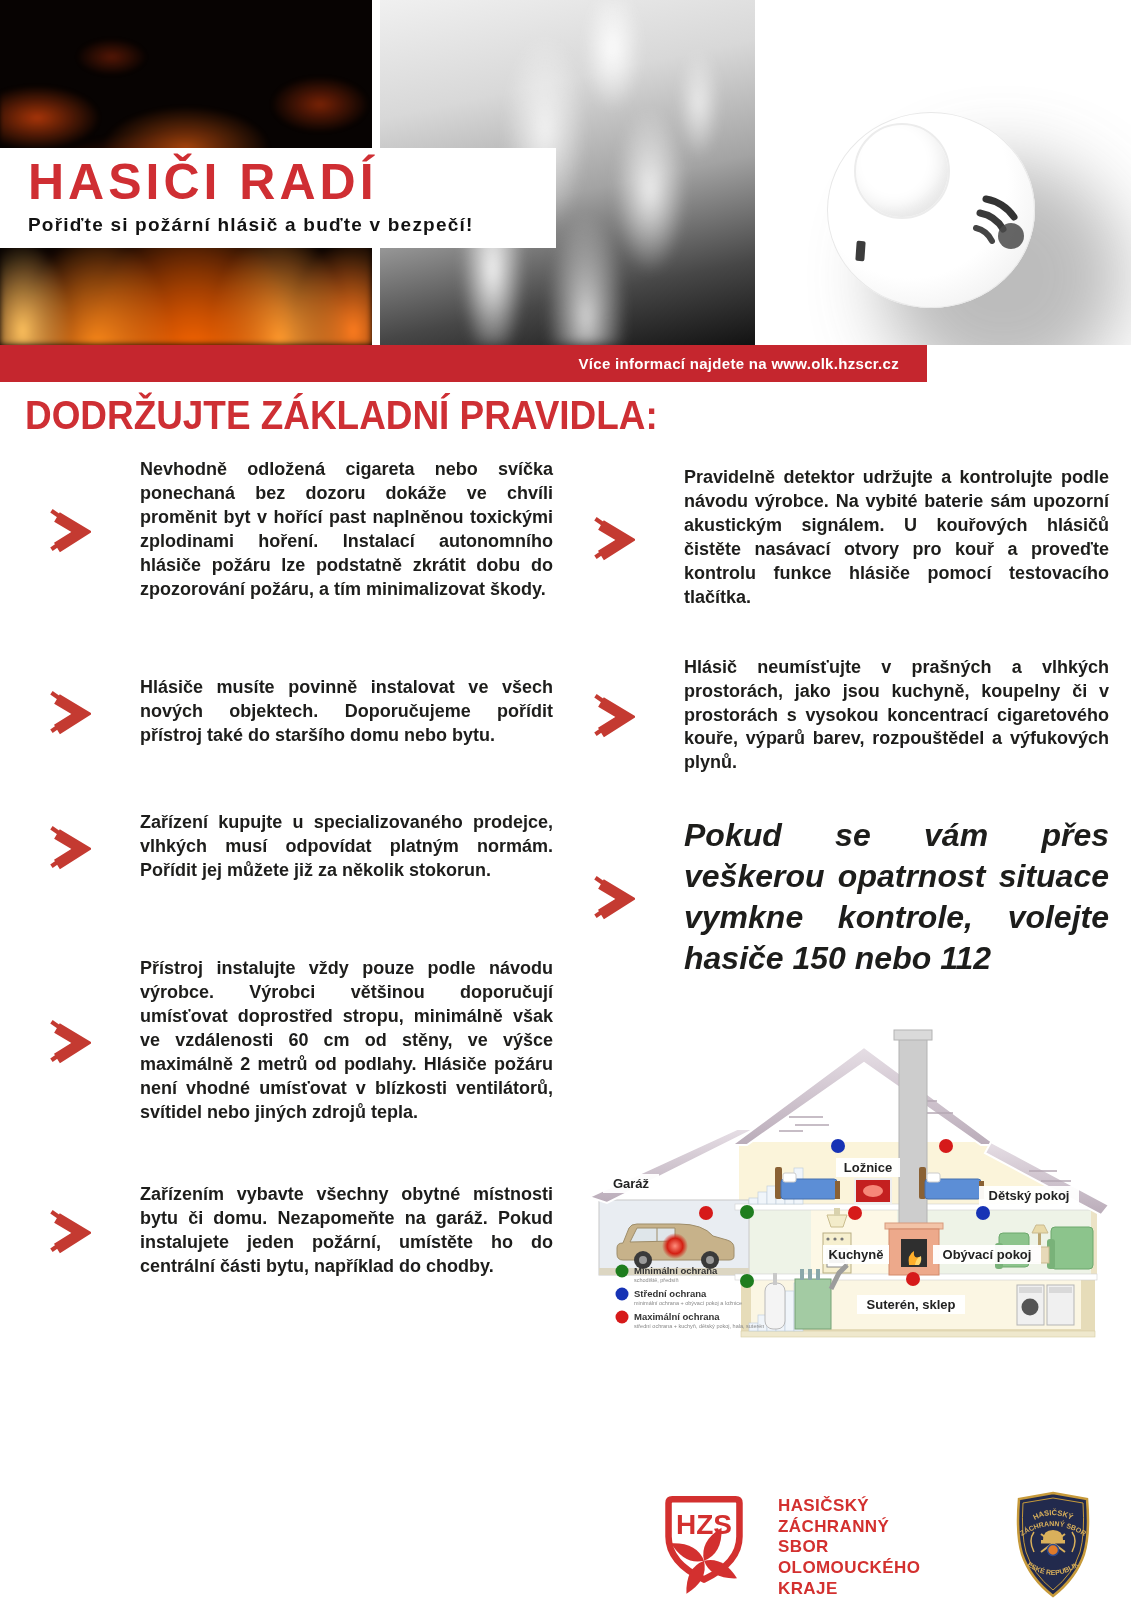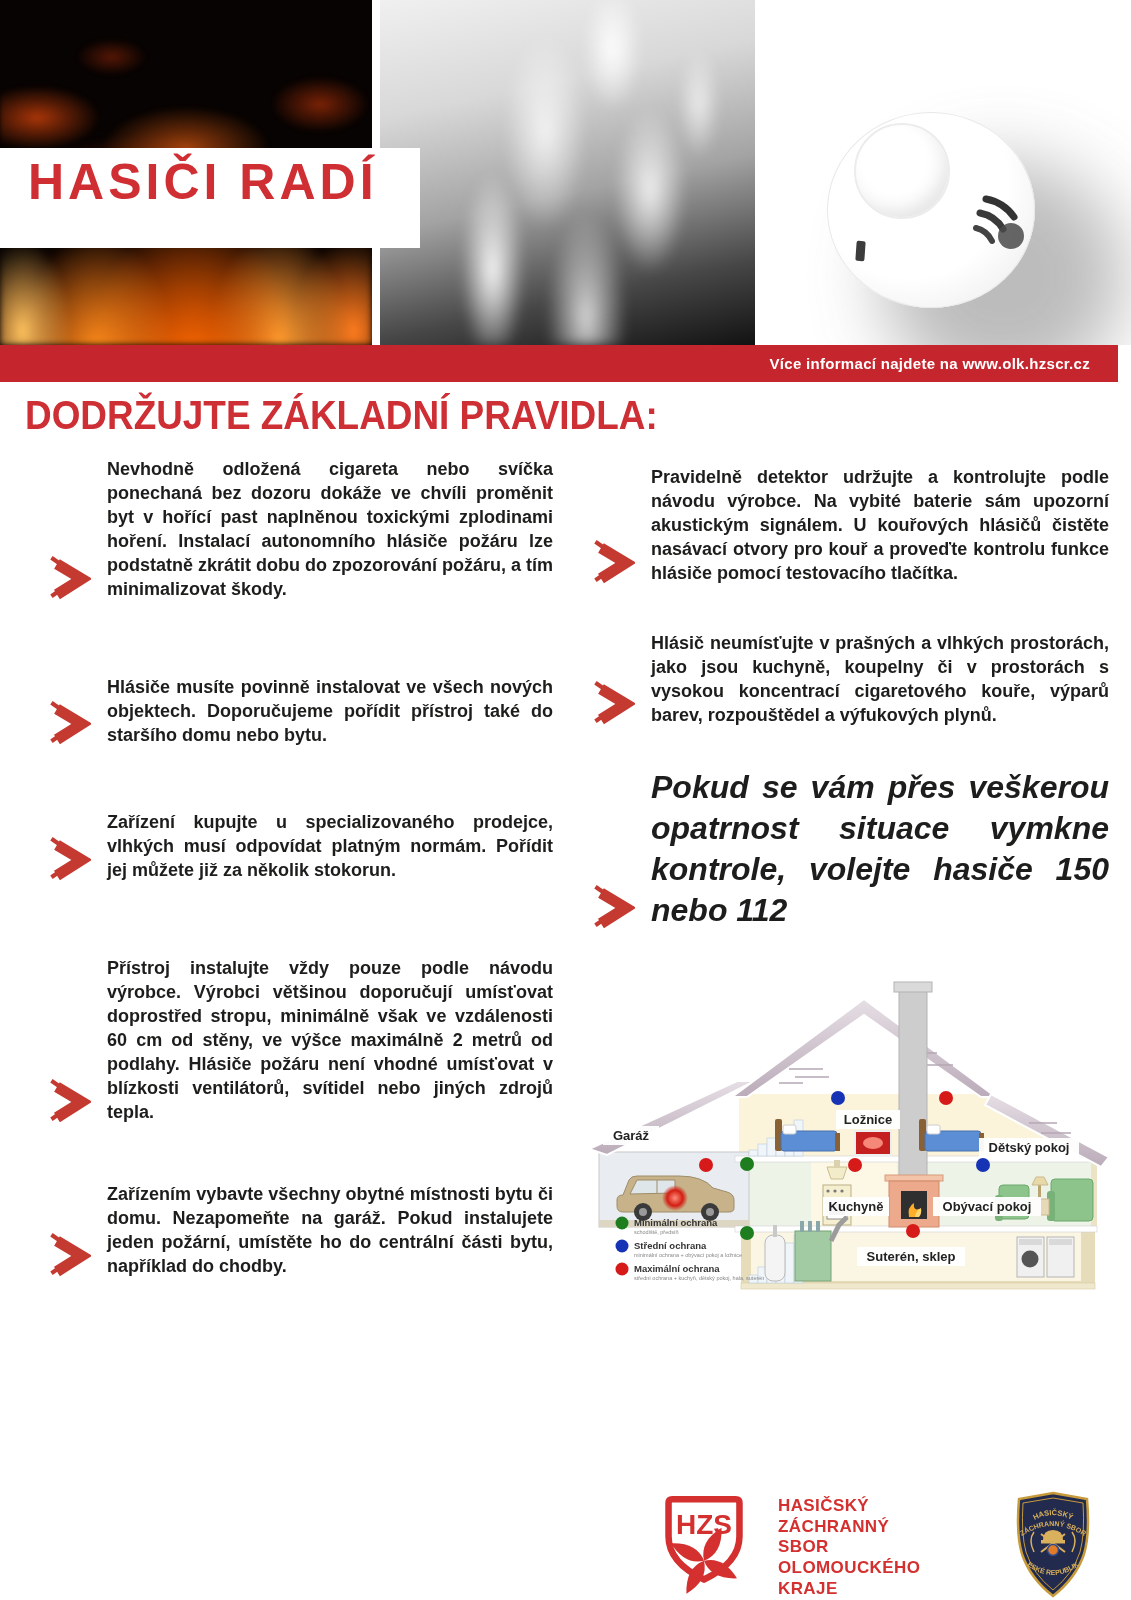--- a/index.html
+++ b/index.html
@@ -47,36 +47,36 @@
     border-radius:50%; border:1px solid #e8e8e8;
     box-shadow:72px 66px 70px 18px rgba(96,96,96,.42); }
   .detector-dome { position:absolute; left:26px; top:10px; width:96px; height:96px;
     border-radius:50%; border:2px solid #ececec;
     background:radial-gradient(circle at 38% 32%, #ffffff 60%, #f0f0f0 100%);
     box-shadow:inset -8px -10px 16px rgba(0,0,0,.07); }
   .detector-led { position:absolute; left:28px; top:128px; width:9px; height:20px;
     background:#3c3c3c; border-radius:2px; transform:rotate(4deg); }
   .detector-vents { position:absolute; left:128px; top:78px; }
   
-  .stripe { position:absolute; top:345px; left:0; width:1118px; height:37px;
+  .stripe { position:absolute; top:345px; left:0; width:927px; height:37px;
     background:#c5262e; color:#fff; font-size:15px; font-weight:bold;
     text-align:right; line-height:37px; padding-right:28px; letter-spacing:.3px; }
   
   .rules-heading { position:absolute; top:392px; left:25px; color:#ce2f34;
     font-size:41px; font-weight:800; letter-spacing:0; white-space:nowrap;
     transform:scaleX(.9); transform-origin:left center; }
   
-  .title-box { position:absolute; top:148px; left:0; width:420px; height:100px;
+  .title-box { position:absolute; top:148px; left:0; width:556px; height:100px;
     background:#ffffff; padding:8px 0 0 28px; z-index:5; }
   .title-box h1 { color:#cf2e33; font-size:50px; font-weight:800; letter-spacing:4px; line-height:1.05; }
   .title-box .subtitle { color:#121212; font-size:19px; font-weight:bold; letter-spacing:1.2px; margin-top:5px; }
   
   .content { position:absolute; top:456px; left:45px; width:1062px;
     display:grid; grid-template-columns:508px 1fr; column-gap:36px; }
-  .rule { display:flex; align-items:flex-end; }
+  .rule { display:flex; align-items:center;gap:33px; }
   .rule .chev { flex:0 0 46px; margin-right:16px; }
   .rule .txt { flex:1; font-size:18px; font-weight:600; line-height:1.33;
     text-align:justify; color:#1d1d1b; }
   .col-left .rule:nth-child(1){ margin-top:2px; margin-bottom:74px; }
   .col-left .rule:nth-child(2){ margin-bottom:64px; }
   .col-left .rule:nth-child(3){ margin-bottom:74px; }
   .col-left .rule:nth-child(4){ margin-bottom:58px; }
   .col-right .rule:nth-child(1){ margin-top:10px; margin-bottom:46px; }
   .col-right .rule:nth-child(2){ margin-bottom:40px; }
   .rule-emergency .txt { font-size:32px; font-weight:800; line-height:1.28;font-style:italic; }
@@ -109,20 +109,21 @@
           <path d="M24 22 A34 34 0 0 1 47 38" fill="none" stroke="#3a3a3a" stroke-width="7" stroke-linecap="round"></path>
           <path d="M20 37 A24 24 0 0 1 36 50" fill="none" stroke="#444" stroke-width="6" stroke-linecap="round"></path>
           <circle cx="55" cy="45" r="13" fill="#4a4a4a" opacity=".85"></circle>
         </svg>
       </div>
     </div>
   </div>
 
   <div class="title-box">
     <h1>HASIČI RADÍ</h1>
+    <div class="subtitle">Pořiďte si požární hlásič a buďte v bezpečí!</div>
   </div>
 
   <div class="stripe">
     <span>Více informací najdete na www.olk.hzscr.cz</span>
   </div>
 
   <div class="rules-heading">DODRŽUJTE ZÁKLADNÍ PRAVIDLA:</div>
 
   <div class="content">
 

